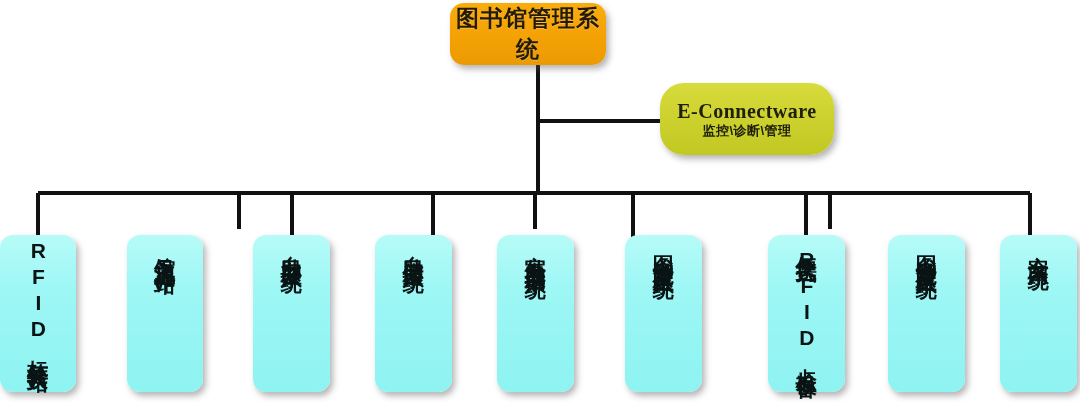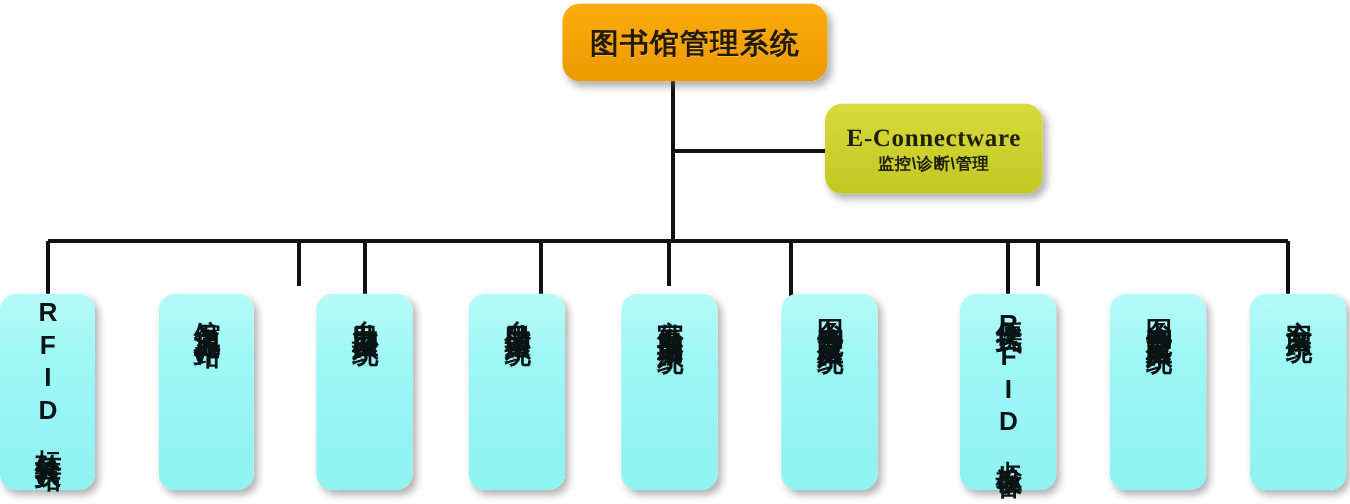--- a/index.html
+++ b/index.html
@@ -42,21 +42,21 @@
   .node-root .label {
     font-size: 23px;
     font-weight: 700;
     letter-spacing: 1px;
     color: #241a06;
     text-shadow: 0 1px 0 rgba(255,230,170,0.35);
   }
   
   .node-side {
     background: linear-gradient(180deg,#d7dc3d 0%,#ccd12e 50%,#c2c822 100%);
-    border-radius: 14px;
+    border-radius: 24px;
     flex-direction: column;
     line-height: 1.18;
     align-items: center;
   }
   .node-side .label-en {
     font-family: "Liberation Serif", "DejaVu Serif", serif;
     font-size: 20px;
     font-weight: 700;
     letter-spacing: 0.5px;
     color: #20200a;
@@ -102,21 +102,21 @@
       <line x1="239" y1="193" x2="239" y2="229" stroke="#111111" stroke-width="3.2" shape-rendering="crispEdges"></line>
       <line x1="292" y1="193" x2="292" y2="243" stroke="#111111" stroke-width="3.2" shape-rendering="crispEdges"></line>
       <line x1="433" y1="193" x2="433" y2="243" stroke="#111111" stroke-width="3.2" shape-rendering="crispEdges"></line>
       <line x1="535" y1="193" x2="535" y2="229" stroke="#111111" stroke-width="3.2" shape-rendering="crispEdges"></line>
       <line x1="633" y1="193" x2="633" y2="243" stroke="#111111" stroke-width="3.2" shape-rendering="crispEdges"></line>
       <line x1="806" y1="193" x2="806" y2="243" stroke="#111111" stroke-width="3.2" shape-rendering="crispEdges"></line>
       <line x1="830" y1="193" x2="830" y2="229" stroke="#111111" stroke-width="3.2" shape-rendering="crispEdges"></line>
       <line x1="1030" y1="193" x2="1030" y2="243" stroke="#111111" stroke-width="3.2" shape-rendering="crispEdges"></line>
     </svg>
 
-  <div class="node node-root" id="node-root" style="left: 450px; top: 3px; width: 212px; height: 62px;">
+  <div class="node node-root" id="node-root" style="left: 450px; top: 3px; width: 156px; height: 62px;">
     <span class="label">图书馆管理系统</span>
   </div>
 
   <div class="node node-side" id="node-side" style="left: 660px; top: 83px; width: 174px; height: 72px;">
     <span class="label-en">E-Connectware</span>
     <span class="label-cn">监控\诊断\管理</span>
   </div>
 
   <div id="leaf-layer">
       <div class="node node-leaf" style="left: 0px; top: 235px; width: 76px; height: 157px;">

